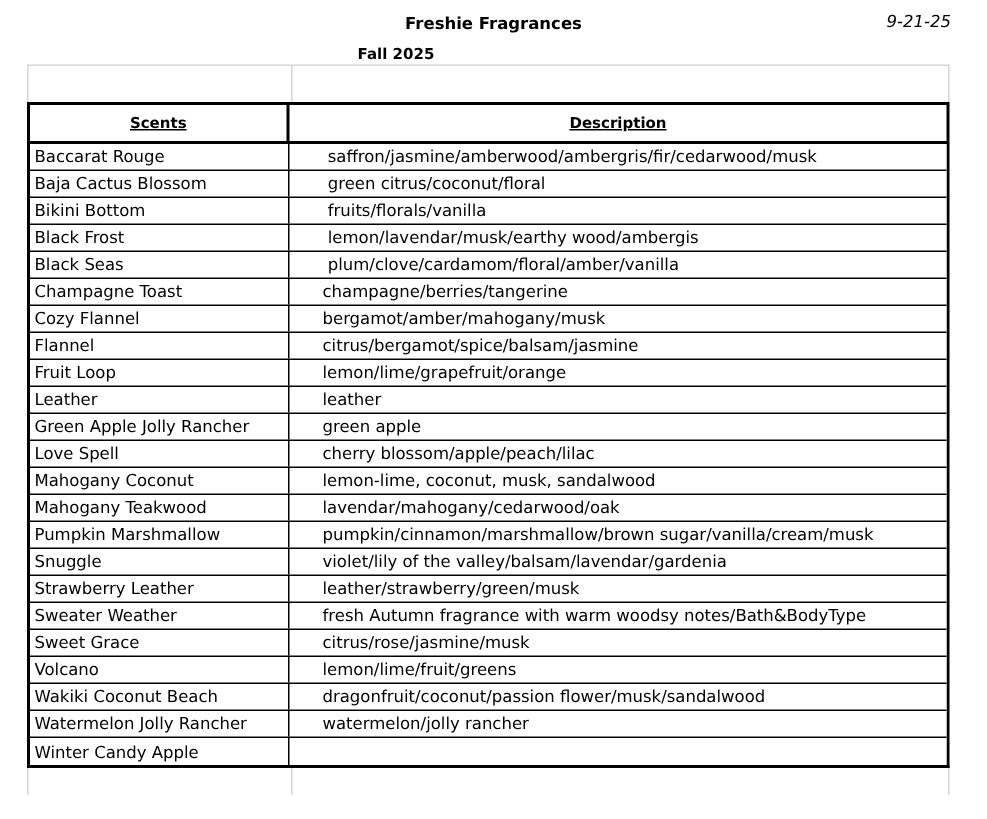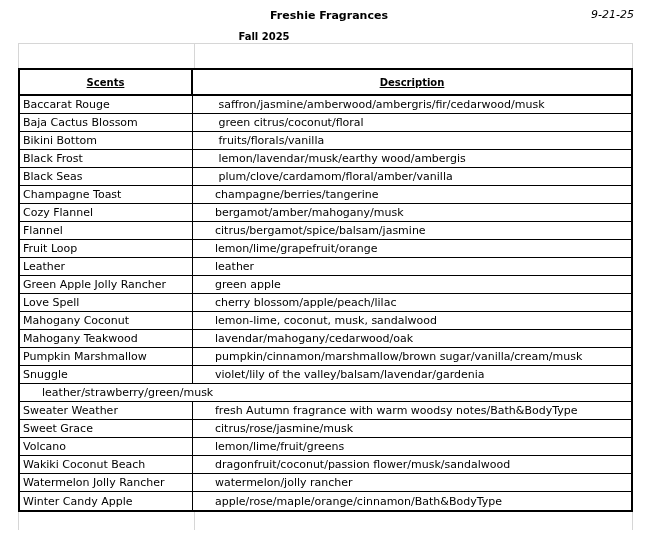--- a/index.html
+++ b/index.html
@@ -156,20 +156,21 @@
       </div>
       <div class="row">
         <div class="cell scent">Pumpkin Marshmallow</div>
         <div class="cell desc">pumpkin/cinnamon/marshmallow/brown sugar/vanilla/cream/musk</div>
       </div>
       <div class="row">
         <div class="cell scent">Snuggle</div>
         <div class="cell desc">violet/lily of the valley/balsam/lavendar/gardenia</div>
       </div>
       <div class="row">
+        <div class="cell scent">Strawberry Leather</div>
         <div class="cell desc">leather/strawberry/green/musk</div>
       </div>
       <div class="row">
         <div class="cell scent">Sweater Weather</div>
         <div class="cell desc">fresh Autumn fragrance with warm woodsy notes/Bath&amp;BodyType</div>
       </div>
       <div class="row">
         <div class="cell scent">Sweet Grace</div>
         <div class="cell desc">citrus/rose/jasmine/musk</div>
       </div>
@@ -180,19 +181,18 @@
       <div class="row">
         <div class="cell scent">Wakiki Coconut Beach</div>
         <div class="cell desc">dragonfruit/coconut/passion flower/musk/sandalwood</div>
       </div>
       <div class="row">
         <div class="cell scent">Watermelon Jolly Rancher</div>
         <div class="cell desc">watermelon/jolly rancher</div>
       </div>
       <div class="row">
         <div class="cell scent">Winter Candy Apple</div>
-        <div class="cell desc">apple/rose/maple/orange/cinnamon/Bath&amp;BodyType</div>
       </div>
     </div>
   <div class="tail">
     <div class="tail-divider"></div>
   </div>
 </div>
 
 </body></html>

